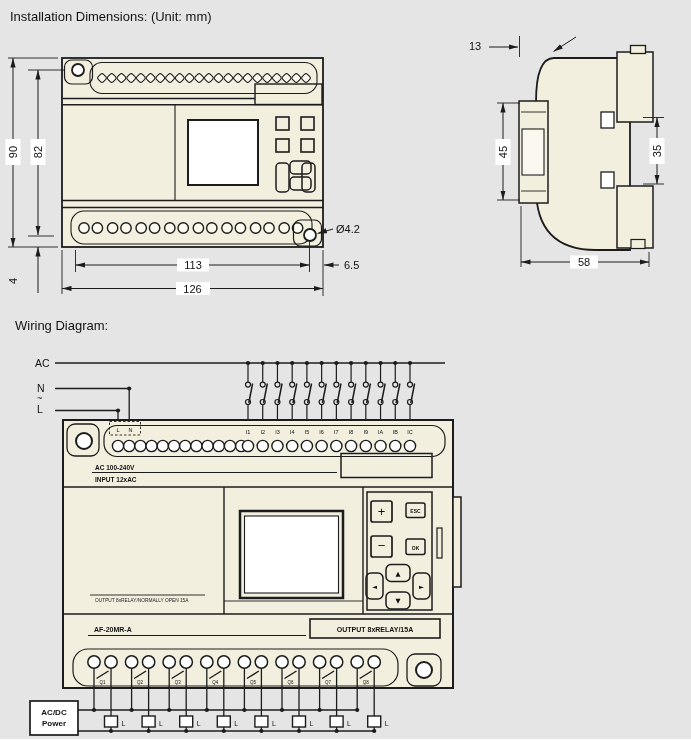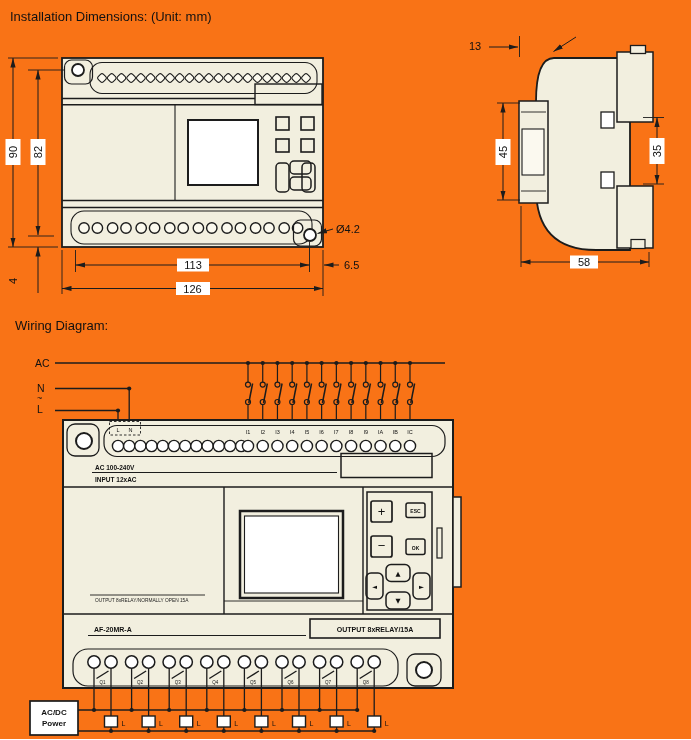--- a/index.html
+++ b/index.html
@@ -1,16 +1,16 @@
 <!DOCTYPE html>
 <html><head>
 <meta charset="utf-8">
 <style>
   html,body{margin:0;padding:0;background:#fff;}
-  #page{position:relative;width:691px;height:739px;background:#f97316;overflow:hidden;}
+  #page{position:relative;width:691px;height:739px;background:#e5e5e5;overflow:hidden;}
   svg{display:block}
   text{font-family:"Liberation Sans","DejaVu Sans",sans-serif;fill:#111;}
   .ttl{font-size:13px;}
   .dim{font-size:11px;}
   .tiny{font-size:5.5px;}
   .micro{font-size:4.5px;}
   .note{font-size:4.8px;fill:#222;}
   .lbl7{font-size:7px;font-weight:bold;}
   .lbl65{font-size:6.5px;font-weight:bold;}
   .lbl8{font-size:8px;font-weight:bold;}

